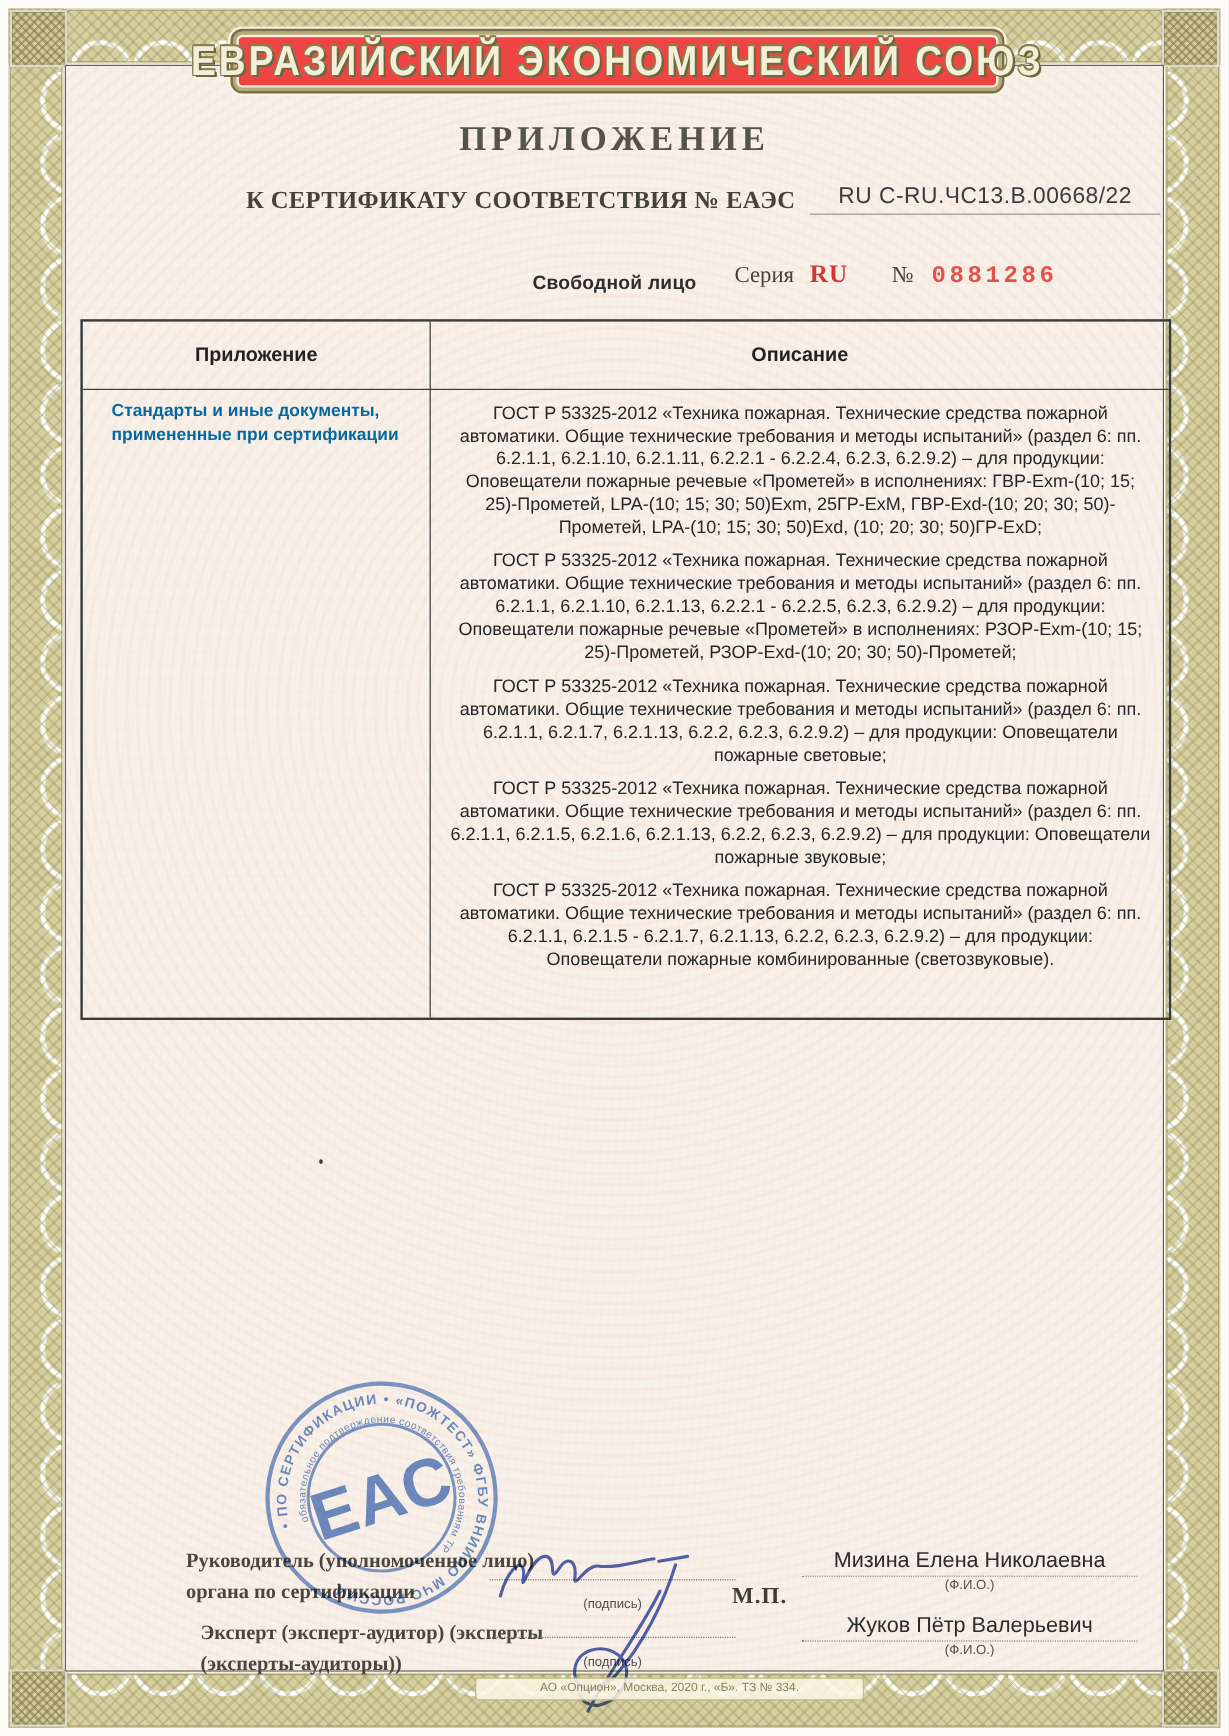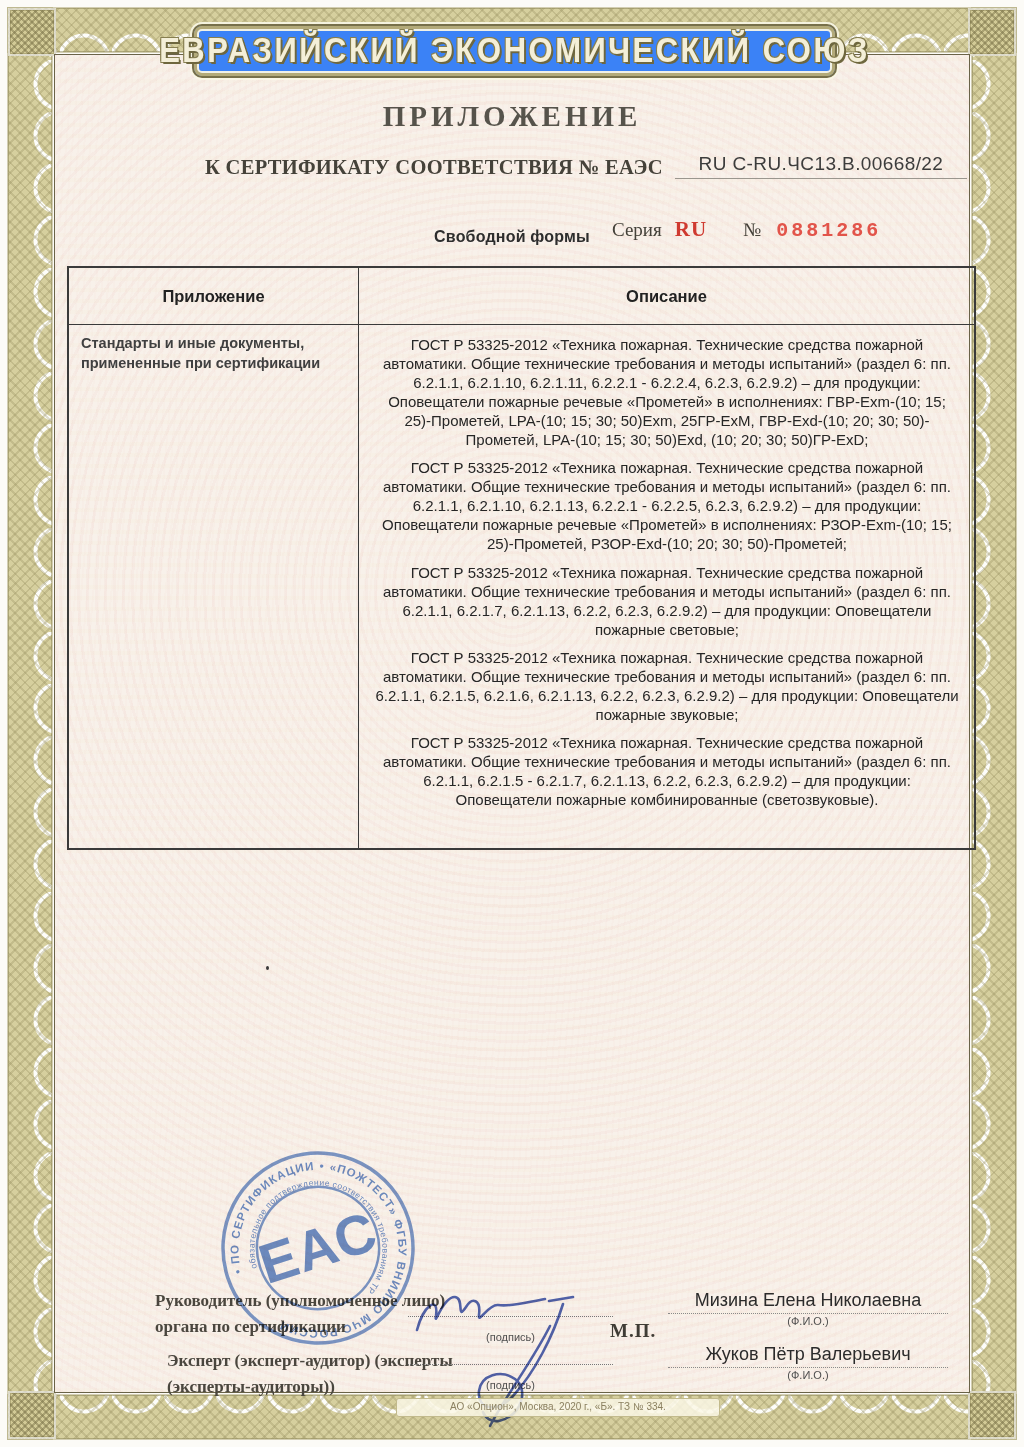--- a/index.html
+++ b/index.html
@@ -39,21 +39,21 @@
     position:absolute;left:54px;top:54px;right:54px;bottom:54px;
     border:1.5px solid #6a6348;background-color:#f8f1ea;
     background-image:
       repeating-radial-gradient(circle at 50% 40%, rgba(224,150,150,.065) 0 3px, transparent 3px 9px),
       repeating-linear-gradient(95deg, rgba(236,186,176,.05) 0 2px, transparent 2px 6px),
       repeating-linear-gradient(0deg, rgba(235,220,160,.06) 0 4px, transparent 4px 11px);
   }
   
   .banner{
     position:absolute;left:192px;top:24px;width:641px;height:50px;z-index:5;
-    background:#3b82f6;border:2px solid #77704a;border-radius:10px;
+    background:#ef4444;border:2px solid #77704a;border-radius:10px;
     box-shadow:inset 0 0 0 3px #b3aa79, inset 0 0 0 5px rgba(250,247,230,.95), 0 0 0 2px rgba(250,247,230,.9);
     display:flex;align-items:center;justify-content:center;
   }
   .banner span{
     font-family:"Liberation Sans",sans-serif;font-weight:bold;font-size:31px;
     letter-spacing:2.5px;color:#f4efd8;white-space:nowrap;transform:scaleY(1.12);
     text-shadow:2px 2px 0 #6e673e,-1px -1px 0 #877f50,1px -1px 0 #877f50,-1px 1px 0 #877f50,1px 1px 0 #6e673e;
   }
   .doc-title{
     position:absolute;left:0;right:0;top:100px;text-align:center;z-index:2;
@@ -72,21 +72,21 @@
   .form-type{position:absolute;left:0;right:0;top:228px;text-align:center;z-index:2;
     font-weight:bold;font-size:16px;color:#2d2d2d;letter-spacing:.2px;}
   
   .tbl{position:absolute;left:67px;top:266px;width:905px;z-index:2;
     display:grid;grid-template-columns:290px 1fr;border:2px solid #3a3a3a;background:transparent;}
   .cell{box-sizing:border-box;}
   .th{height:57px;display:flex;align-items:center;justify-content:center;
     font-weight:bold;font-size:16.5px;color:#222;border-bottom:1.5px solid #3a3a3a;}
   .col1{border-right:1.5px solid #3a3a3a;}
   .td{min-height:523px;}
-  .td-label{padding:9px 12px;font-weight:bold;font-size:14.5px;line-height:1.35;color:#404040;}
+  .td-label{padding:9px 24px;font-weight:bold;font-size:14.5px;line-height:1.35;color:#0369a1;}
   .td-desc{padding:10px 14px 8px 15px;font-size:15px;line-height:1.27;color:#262626;text-align:center;}
   .td-desc p{margin:0 0 9px 0;}
   
   .sig-label{position:absolute;width:312px;font-family:"Liberation Serif",serif;font-weight:700;
     font-size:17px;line-height:1.55;color:#4a463e;z-index:2;}
   .sig-line{position:absolute;width:205px;z-index:2;}
   .sig-line .rule{border-bottom:1.2px dotted #777;height:26px;}
   .sig-line .cap{text-align:center;font-size:11px;color:#4f4f4f;margin-top:14px;}
   .mp{position:absolute;left:610px;top:1320px;font-family:"Liberation Serif",serif;
     font-weight:bold;font-size:19px;color:#3f3c35;letter-spacing:1px;z-index:2;}
@@ -134,21 +134,21 @@
     <span class="cert-number">RU C-RU.ЧС13.В.00668/22</span>
   </div>
 
   <div class="serial-line">
     <span class="serial-label">Серия</span>
     <span class="serial-ru">RU</span>
     <span class="serial-no">№</span>
     <span class="serial-digits">0881286</span>
   </div>
 
-  <div class="form-type">Свободной формы</div>
+  <div class="form-type">Свободной лицо</div>
 
   <div class="tbl">
     <div class="cell th col1">Приложение</div>
     <div class="cell th">Описание</div>
     <div class="cell td col1 td-label">Стандарты и иные документы, примененные при сертификации</div>
     <div class="cell td td-desc">
       <p>ГОСТ Р 53325-2012 «Техника пожарная. Технические средства пожарной автоматики. Общие технические требования и методы испытаний» (раздел 6: пп. 6.2.1.1, 6.2.1.10, 6.2.1.11, 6.2.2.1 - 6.2.2.4, 6.2.3, 6.2.9.2) – для продукции: Оповещатели пожарные речевые «Прометей» в исполнениях: ГВР-Exm-(10; 15; 25)-Прометей, LPA-(10; 15; 30; 50)Exm, 25ГР-ExM, ГВР-Exd-(10; 20; 30; 50)-Прометей, LPA-(10; 15; 30; 50)Exd, (10; 20; 30; 50)ГР-ExD;</p>
       <p>ГОСТ Р 53325-2012 «Техника пожарная. Технические средства пожарной автоматики. Общие технические требования и методы испытаний» (раздел 6: пп. 6.2.1.1, 6.2.1.10, 6.2.1.13, 6.2.2.1 - 6.2.2.5, 6.2.3, 6.2.9.2) – для продукции: Оповещатели пожарные речевые «Прометей» в исполнениях: РЗОР-Exm-(10; 15; 25)-Прометей, РЗОР-Exd-(10; 20; 30; 50)-Прометей;</p>
       <p>ГОСТ Р 53325-2012 «Техника пожарная. Технические средства пожарной автоматики. Общие технические требования и методы испытаний» (раздел 6: пп. 6.2.1.1, 6.2.1.7, 6.2.1.13, 6.2.2, 6.2.3, 6.2.9.2) – для продукции: Оповещатели пожарные световые;</p>
       <p>ГОСТ Р 53325-2012 «Техника пожарная. Технические средства пожарной автоматики. Общие технические требования и методы испытаний» (раздел 6: пп. 6.2.1.1, 6.2.1.5, 6.2.1.6, 6.2.1.13, 6.2.2, 6.2.3, 6.2.9.2) – для продукции: Оповещатели пожарные звуковые;</p>

